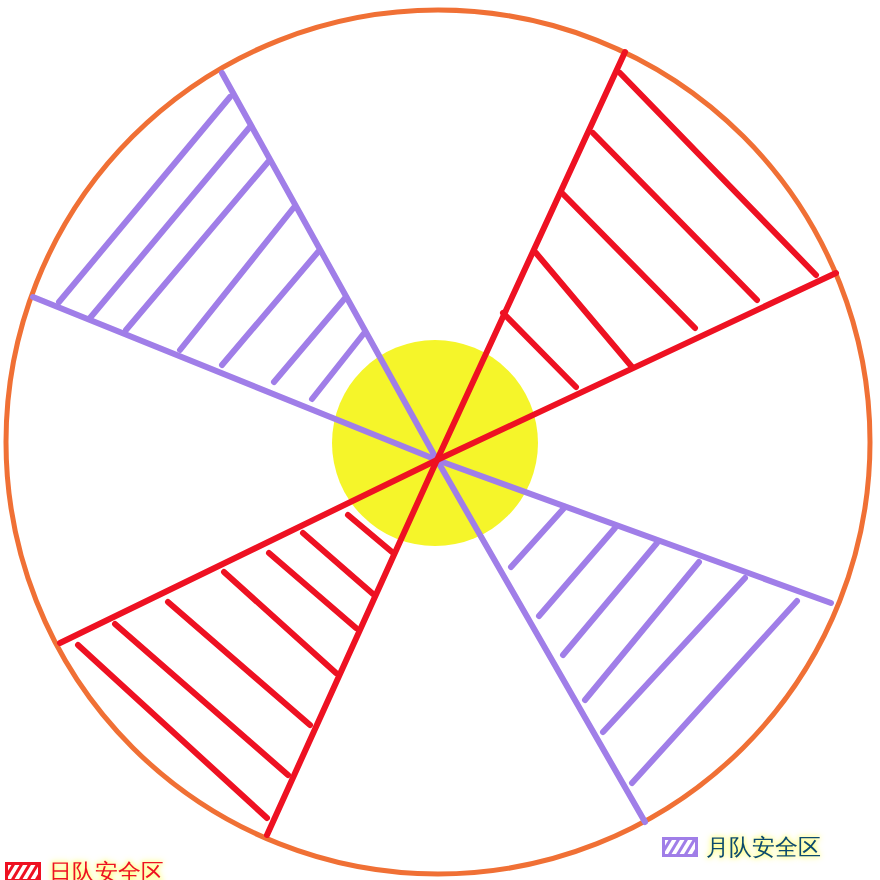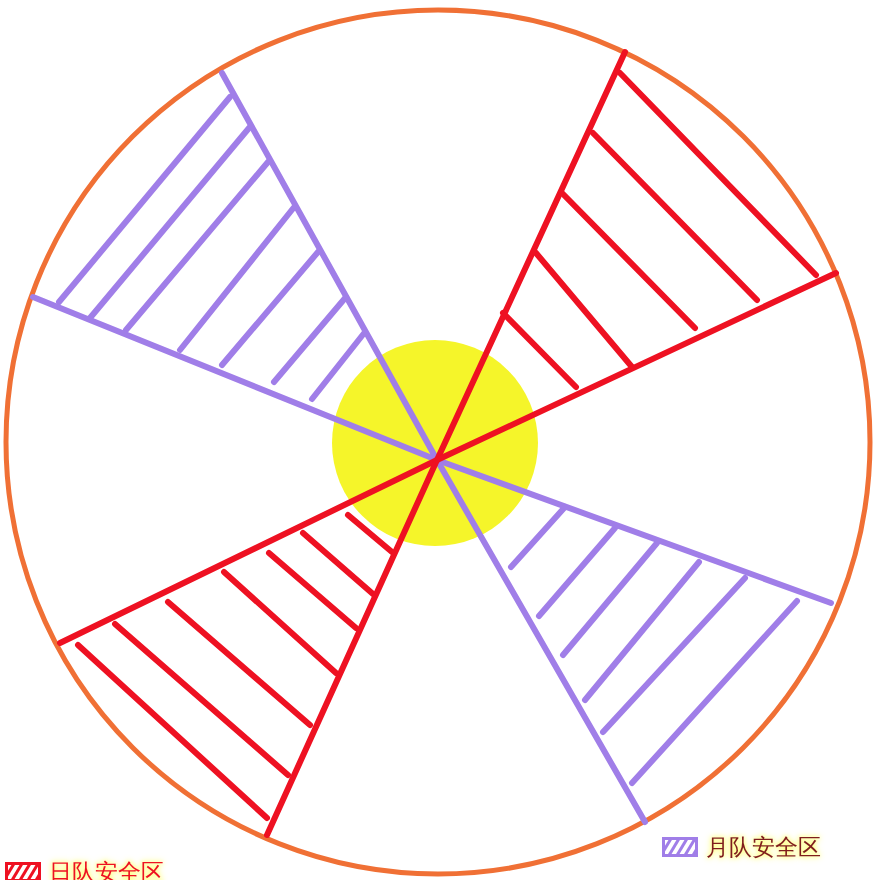--- a/index.html
+++ b/index.html
@@ -94,14 +94,14 @@
     <g clip-path="url(#clipM)" id="swMh" stroke-width="3">
         <line x1="-10" y1="20" x2="2" y2="0" stroke="#a07ee8"></line>
         <line x1="-2" y1="20" x2="10" y2="0" stroke="#a07ee8"></line>
         <line x1="6" y1="20" x2="18" y2="0" stroke="#a07ee8"></line>
         <line x1="14" y1="20" x2="26" y2="0" stroke="#a07ee8"></line>
         <line x1="22" y1="20" x2="34" y2="0" stroke="#a07ee8"></line>
         <line x1="30" y1="20" x2="42" y2="0" stroke="#a07ee8"></line>
         <line x1="38" y1="20" x2="50" y2="0" stroke="#a07ee8"></line>
       </g>
   </svg>
-  <span class="label" style="color: #7f1d1d;">月队安全区</span>
+  <span class="label" style="color: #0c4a6e;">月队安全区</span>
 </div>
 
 </body></html>

